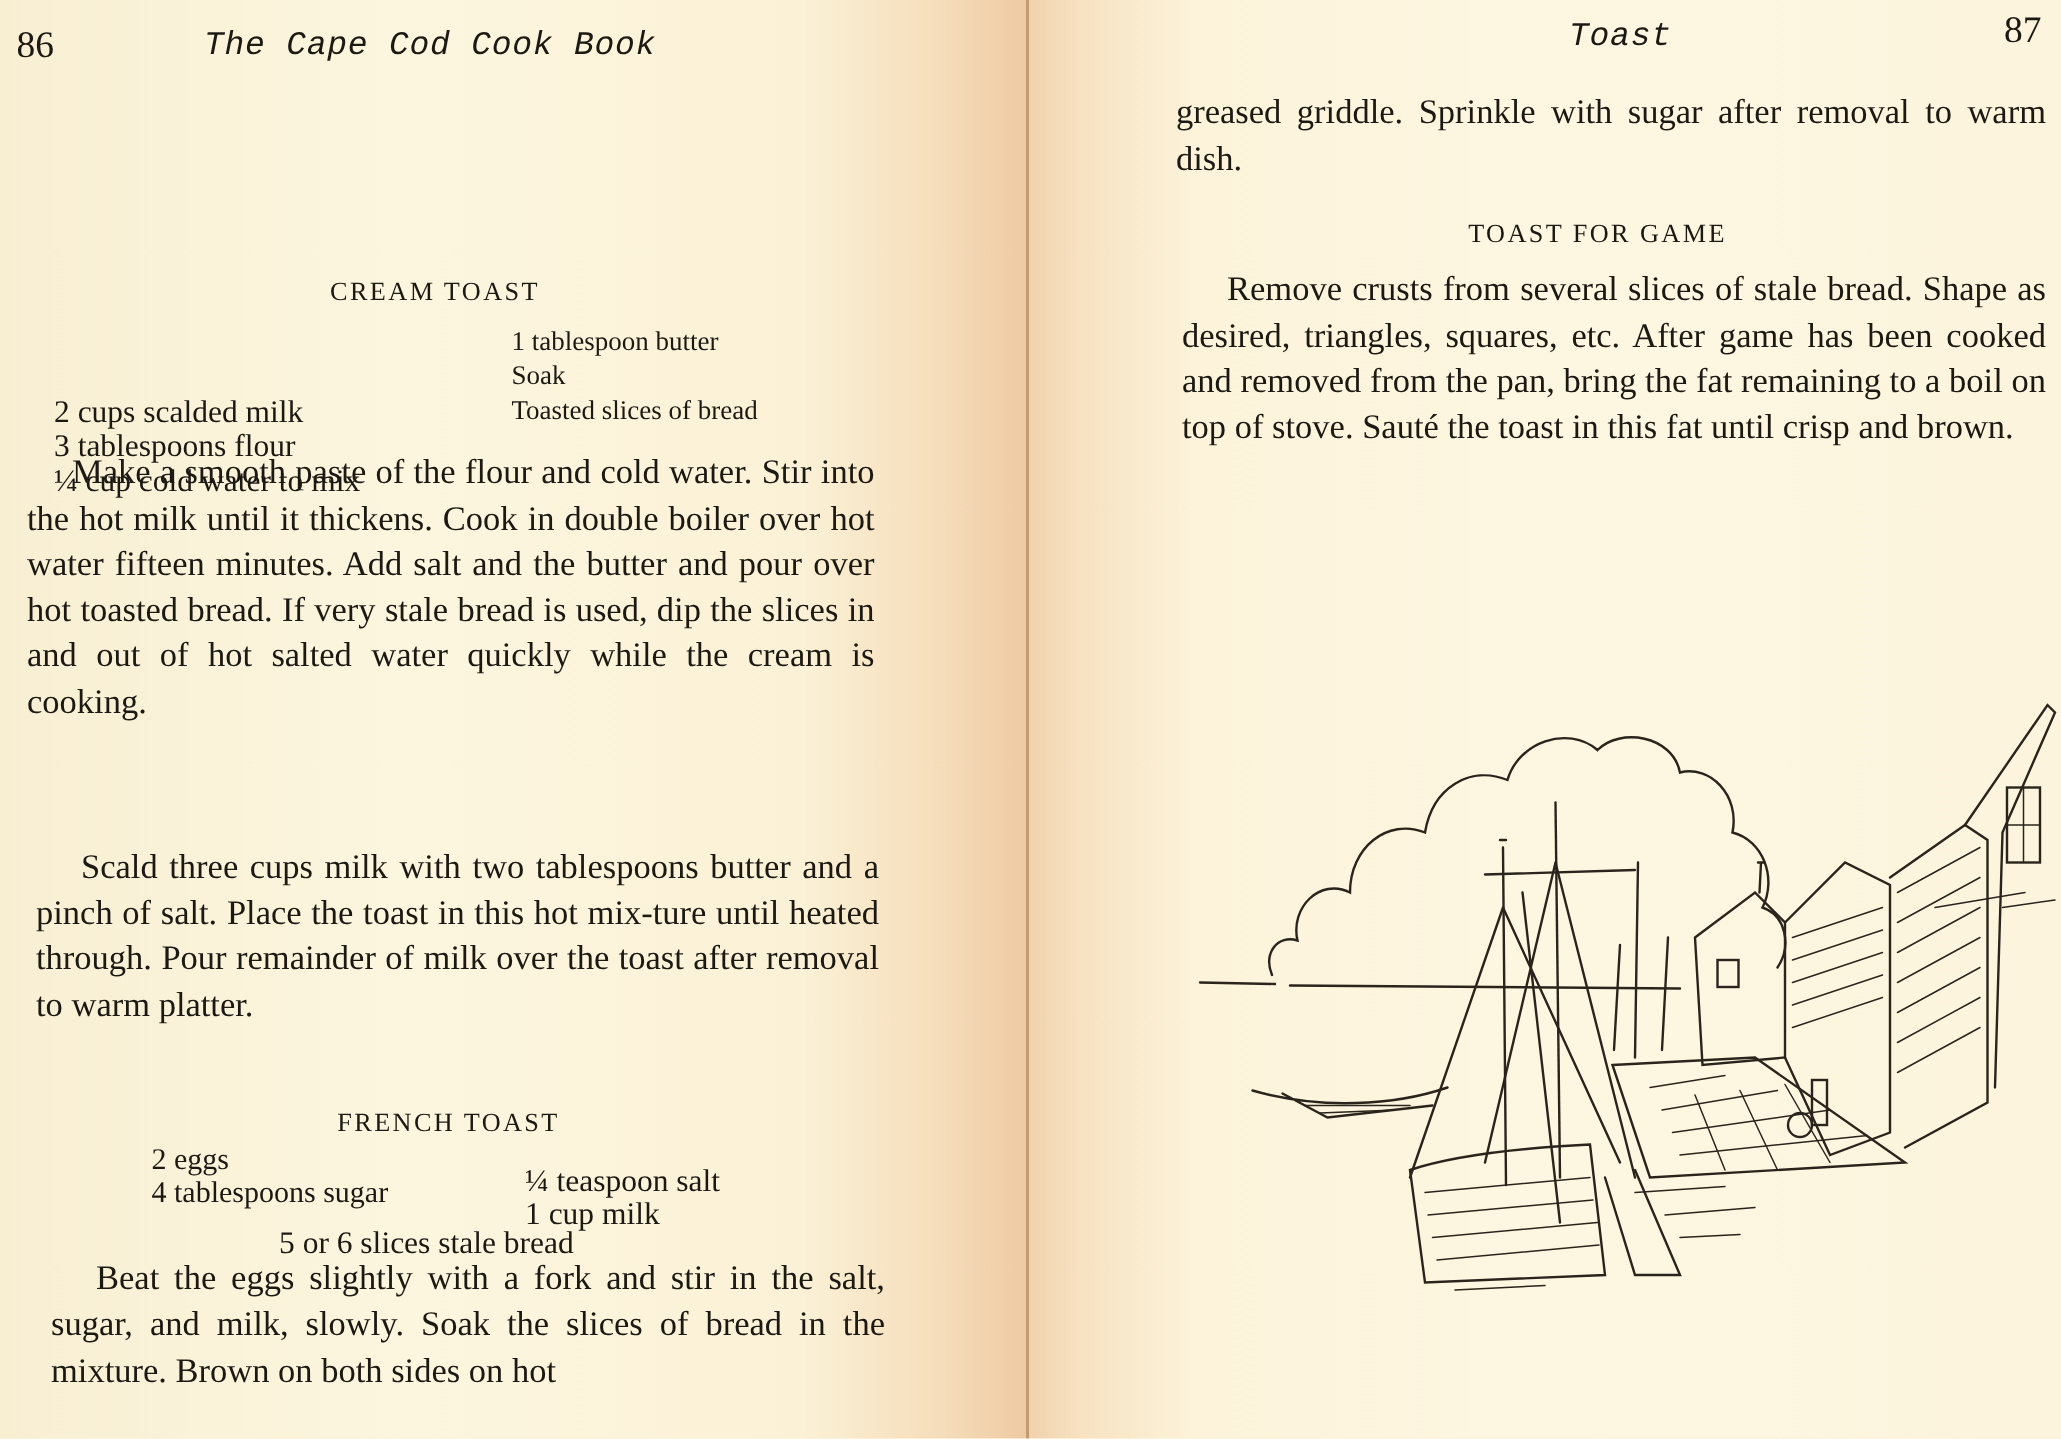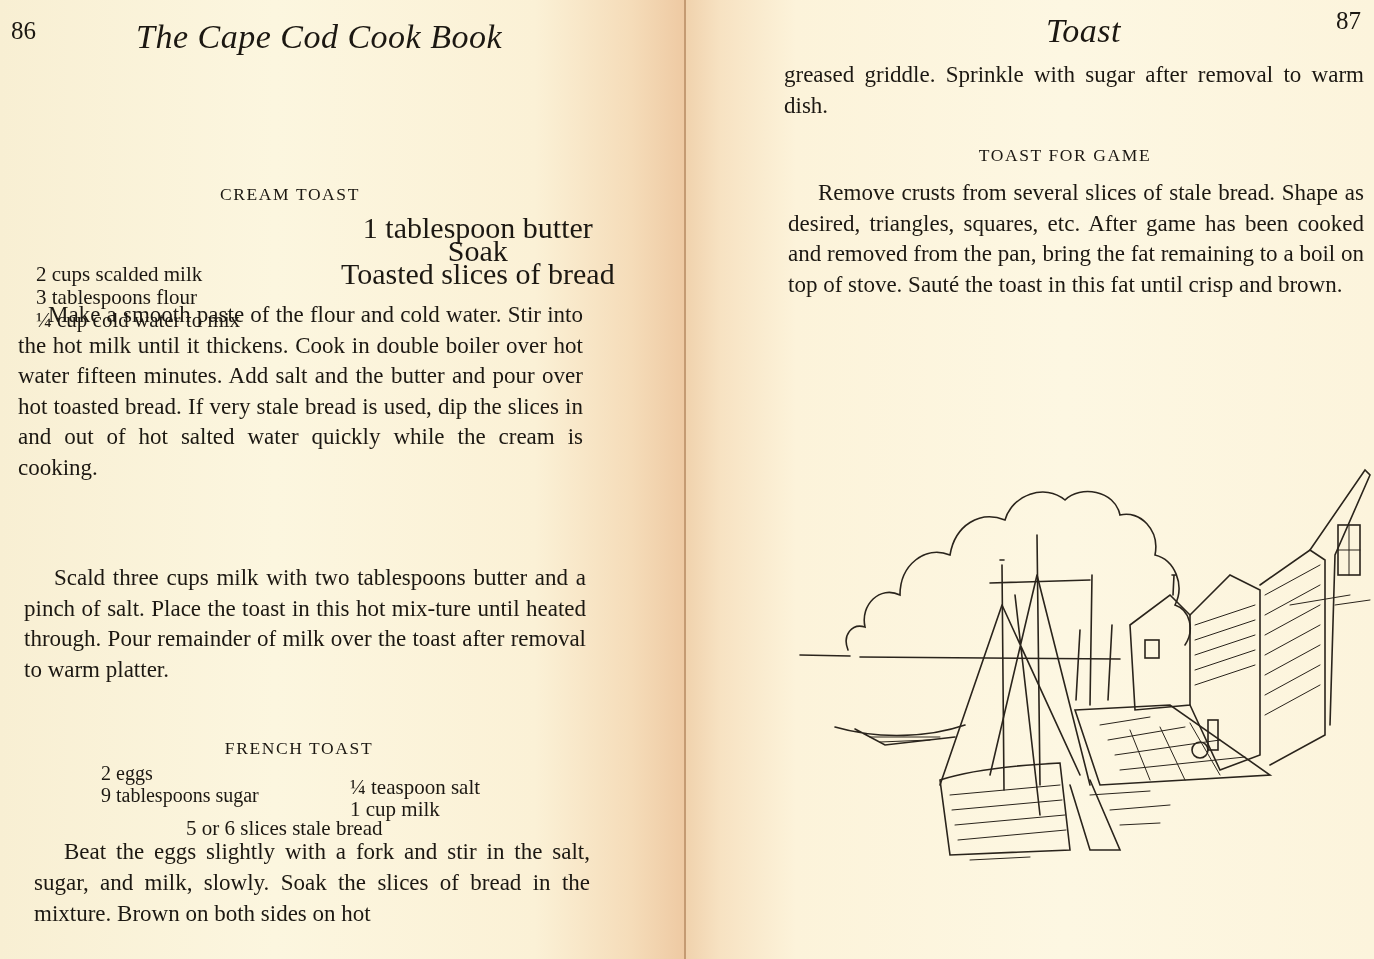--- a/index.html
+++ b/index.html
@@ -16,21 +16,21 @@
       background: linear-gradient(to right, #f8efd3 0%, #fcf6df 40%, #fbf1d6 78%, #f5dcb9 92%, #eec9a2 100%);
     }
     .page-right {
       left: 686px; width: 688px;
       background: linear-gradient(to right, #f0d2ad 0%, #f7e2c2 5%, #fcf3da 16%, #fdf7e2 55%, #fcf4dc 100%);
     }
     .gutter {
       position: absolute; left: 684px; top: 0; width: 2px; height: 959px;
       background: #b58a62; opacity: .75;
     }
-    .running-head { position: absolute; font-size: 34px; }
+    .running-head { position: absolute; font-size: 22px; font-family: Liberation Mono, monospace; }
     .folio { position: absolute; font-size: 25px; }
     .italic { font-style: italic; letter-spacing: .5px; }
     .block { position: absolute; }
     .para { font-size: 23px; line-height: 30.5px; margin: 0; text-align: justify; text-align-last: left; }
     .para.indent { text-indent: 30px; }
     .heading {
       position: absolute; font-size: 17.5px; letter-spacing: 1.6px; text-transform: uppercase;
       text-align: center;
     }
     .ing { position: absolute; font-size: 21px; line-height: 23px; white-space: nowrap; }
@@ -45,37 +45,37 @@
     <div class="folio" style="left:11px; top:17px;">86</div>
     <div class="running-head italic" style="left:136px; top:18px;">The Cape Cod Cook Book</div>
 
 
     <div class="heading" style="left:0; width:580px; top:184px;">CREAM TOAST</div>
     <div class="ing" style="left:36px; top:215px;margin-top:48px;">
       <div>2 cups scalded milk</div>
       <div>3 tablespoons flour</div>
       <div>¼ cup cold water to mix</div>
     </div>
-    <div class="ing" style="left:341px; top:216px; font-size:30px;text-align:center;">
+    <div class="ing" style="left:341px; top:216px; font-size:18px;">
       <div>1 tablespoon butter</div>
       <div>Soak</div>
       <div>Toasted slices of bread</div>
     </div>
     <div class="block" style="left:18px; top:300px; width:565px;">
       <p class="para indent">Make a smooth paste of the flour and cold water. Stir into the hot milk until it thickens.  Cook in double boiler over hot water fifteen minutes.  Add salt and the butter and pour over hot toasted bread. If very stale bread is used, dip the slices in and out of hot salted water quickly while the cream is cooking.</p>
     </div>
 
     <div class="block" style="left:24px; top:563px; width:562px;">
       <p class="para indent">Scald three cups milk with two tablespoons butter and a pinch of salt.  Place the toast in this hot mix-ture until heated through.  Pour remainder of milk over the toast after removal to warm platter.</p>
     </div>
 
     <div class="heading" style="left:0; width:598px; top:738px;">FRENCH TOAST</div>
     <div class="ing" style="left:101px; top:762px; font-size:20px; line-height:22px;">
       <div>2 eggs</div>
-      <div>9 tablespoons sugar</div>
+      <div>4 tablespoons sugar</div>
     </div>
     <div class="ing" style="left:350px; top:776px; font-size:21px; line-height:22px;">
       <div>¼ teaspoon salt</div>
       <div>1 cup milk</div>
     </div>
     <div class="ing" style="left:186px; top:817px; font-size:21px;">
       <div>5 or 6 slices stale bread</div>
     </div>
     <div class="block" style="left:34px; top:836px; width:556px;">
       <p class="para indent" style="line-height:31px;">Beat the eggs slightly with a fork and stir in the salt, sugar, and milk, slowly.  Soak the slices of bread in the mixture.  Brown on both sides on hot</p>

